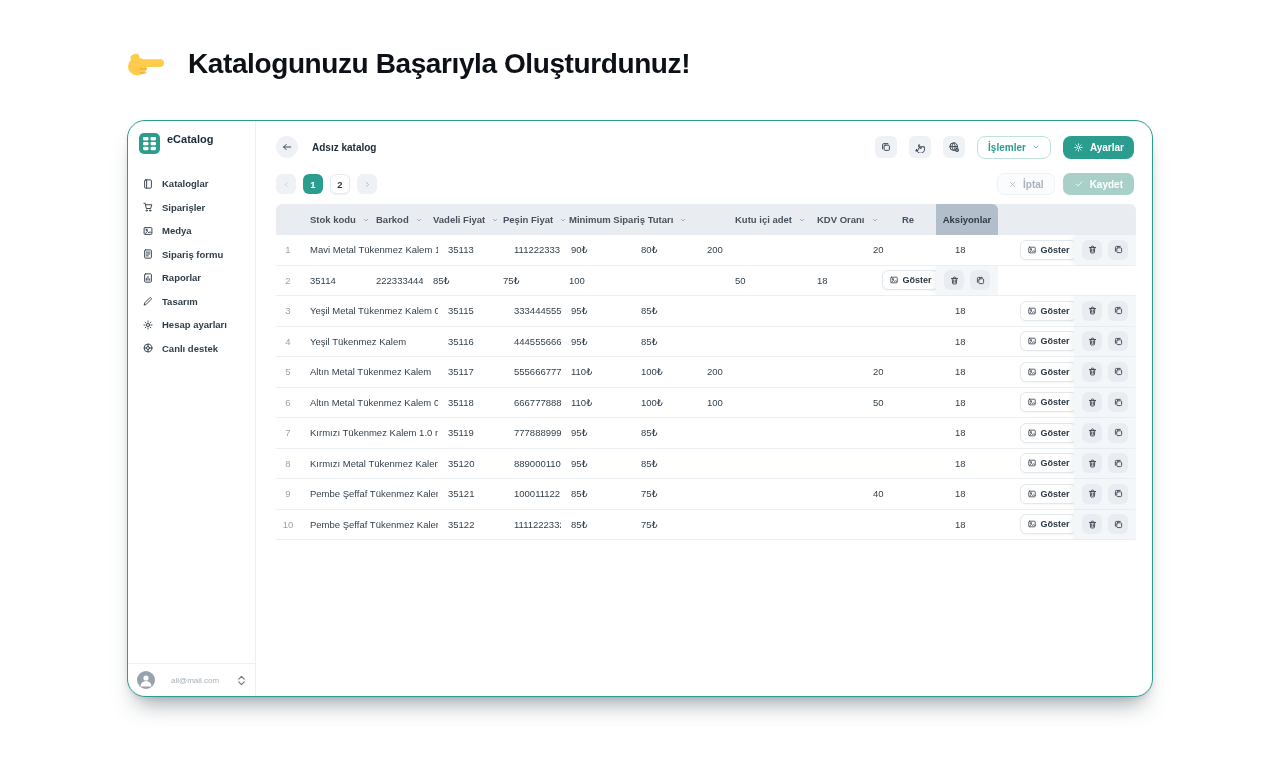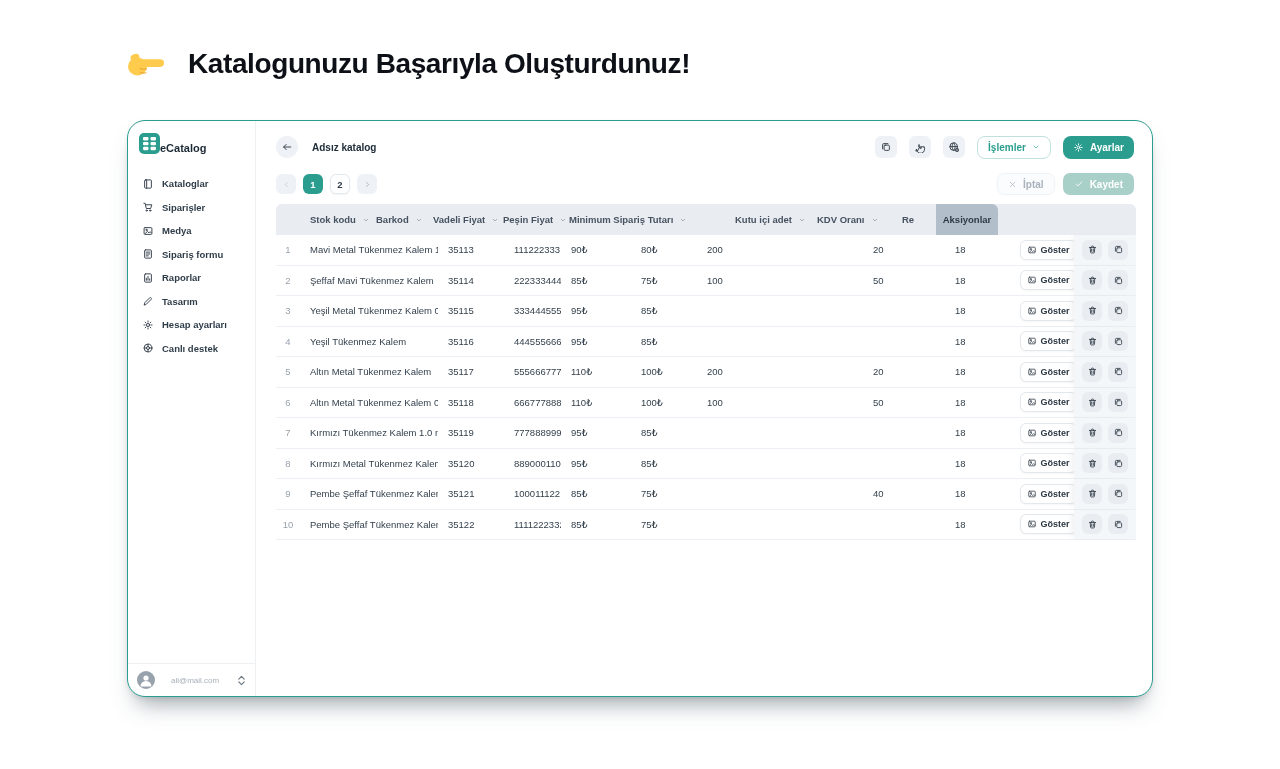--- a/index.html
+++ b/index.html
@@ -12,21 +12,21 @@
   .headline h1 { font-size:28px; font-weight:700; color:#0d1117; letter-spacing:-0.4px; }
 
   
   .card { position:absolute; left:127px; top:120px; width:1026px; height:577px;
     background:#fff; border:1.5px solid #2a9d8f; border-radius:18px;
     box-shadow:0 16px 22px -10px rgba(55,75,85,.5), 0 2px 5px rgba(0,0,0,.07);
     display:flex; overflow:hidden; }
 
   
   .sidebar { width:128px; border-right:1px solid #eef1f3; display:flex; flex-direction:column; flex-shrink:0; }
-  .brand { display:flex; align-items:flex-end; padding:12px 11px 8px 11px; cursor:pointer; }
+  .brand { display:flex; align-items:flex-start; gap:7px; padding:12px 11px 8px 11px; cursor:pointer; }
   .brand-icon { width:21px; height:21px; flex-shrink:0; }
   .brand-name { font-size:11px; font-weight:700; color:#1c2a36; }
   .nav { margin-top:10px; }
   .nav-item { display:flex; align-items:center; gap:8px; height:23.5px; padding-left:14px; cursor:pointer; }
   .nav-item svg { width:12px; height:12px; flex-shrink:0; }
   .nav-item span { font-size:9.5px; font-weight:600; color:#2f3d49; }
   .user-row { margin-top:auto; border-top:1px solid #eef1f3; height:33px; display:flex; align-items:center;
     padding:0 9px; gap:16px; cursor:pointer; }
   .avatar { width:18px; height:18px; border-radius:50%; background:#97a2ad; position:relative; overflow:hidden; flex-shrink:0; }
   .user-email { font-size:8px; color:#a7b0ba; flex:1; white-space:nowrap; overflow:hidden; }
@@ -361,21 +361,20 @@
         <svg width="11" height="11" viewBox="0 0 16 16">
                   <rect class="ic" x="5.5" y="5.5" width="7" height="7" rx="1.4"></rect>
                   <path class="ic" d="M3.5 10.5V5a1.5 1.5 0 0 1 1.5-1.5h5.5"></path>
                 </svg>
       </button>
     </div>
   </div>
 
   <div class="trow">
     <div class="td col-num">2</div>
-    <div class="td col-name">Şeffaf Mavi Tükenmez Kalem</div>
     <div class="td col-stok">35114</div>
     <div class="td col-barkod">222333444</div>
     <div class="td col-vadeli">85₺</div>
     <div class="td col-pesin">75₺</div>
     <div class="td col-min">100</div>
     <div class="td col-kutu">50</div>
     <div class="td col-kdv">18</div>
     <div class="td col-resim">
       <button class="goster-btn">
         <svg width="10" height="10" viewBox="0 0 16 16">

